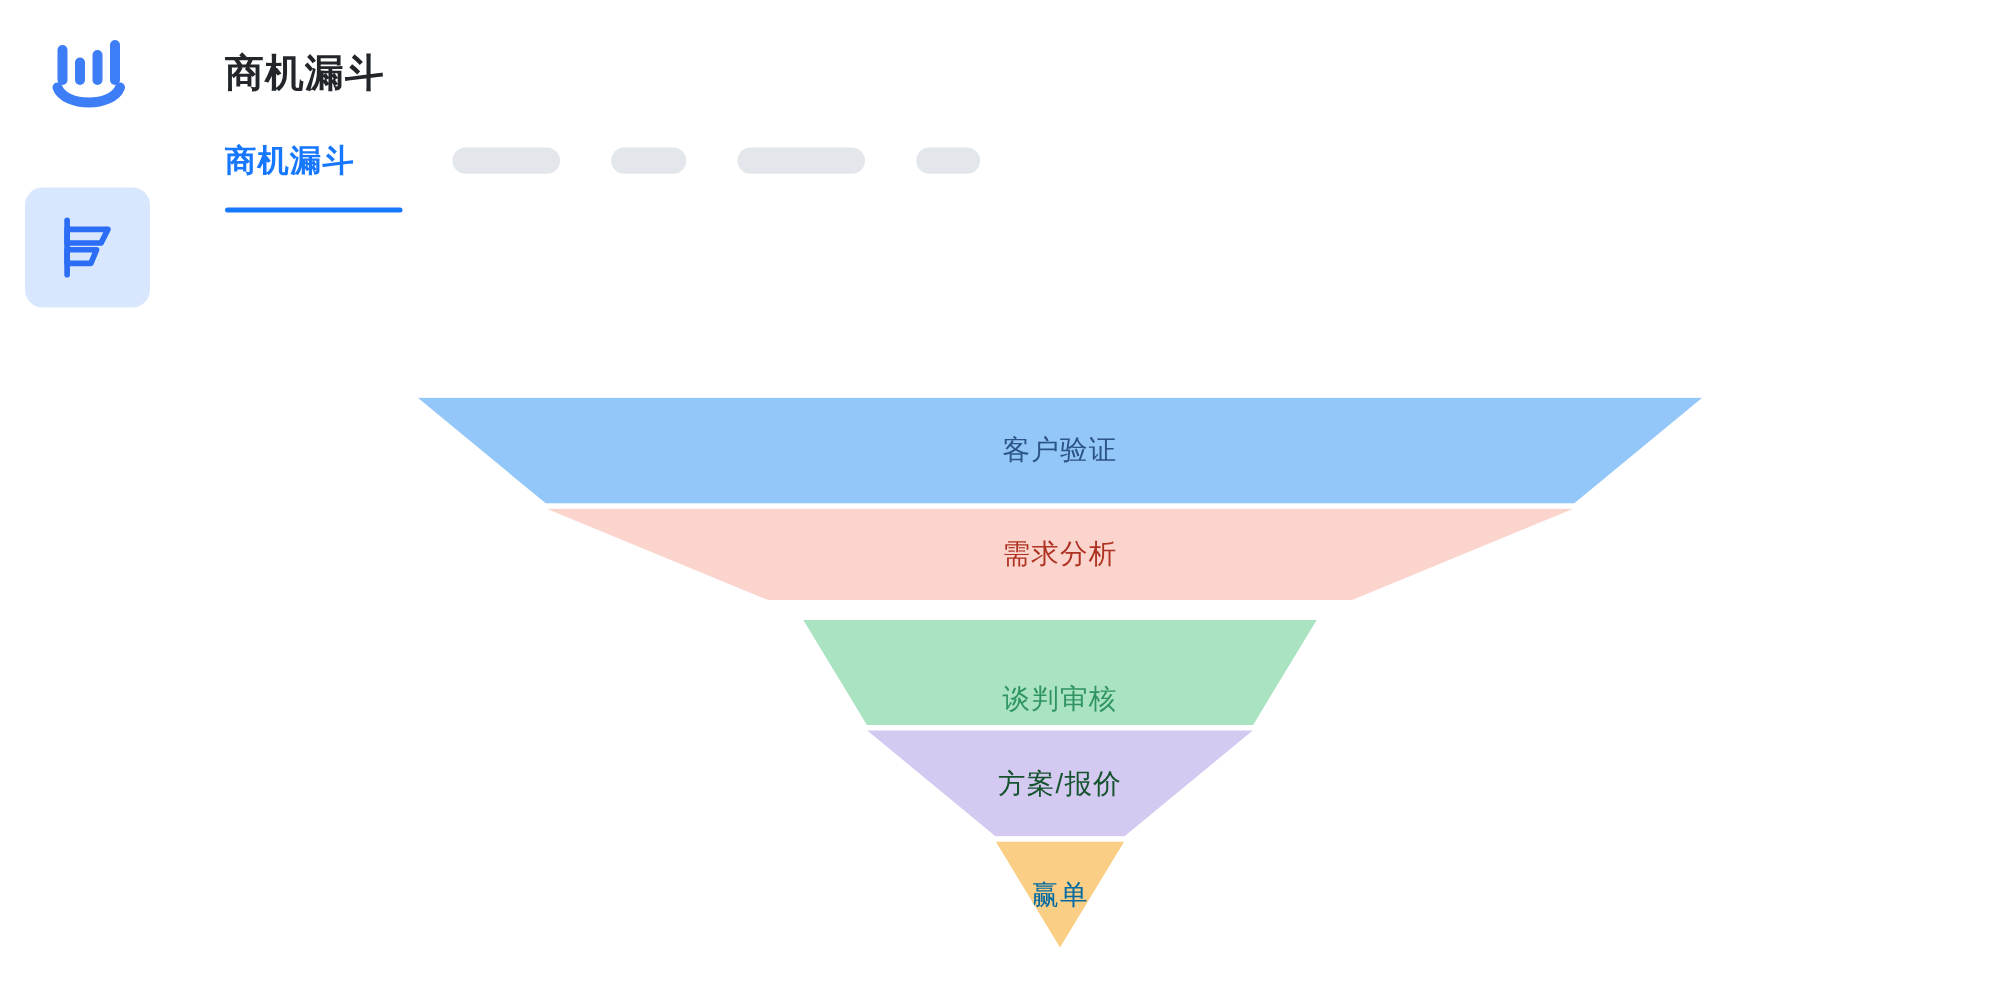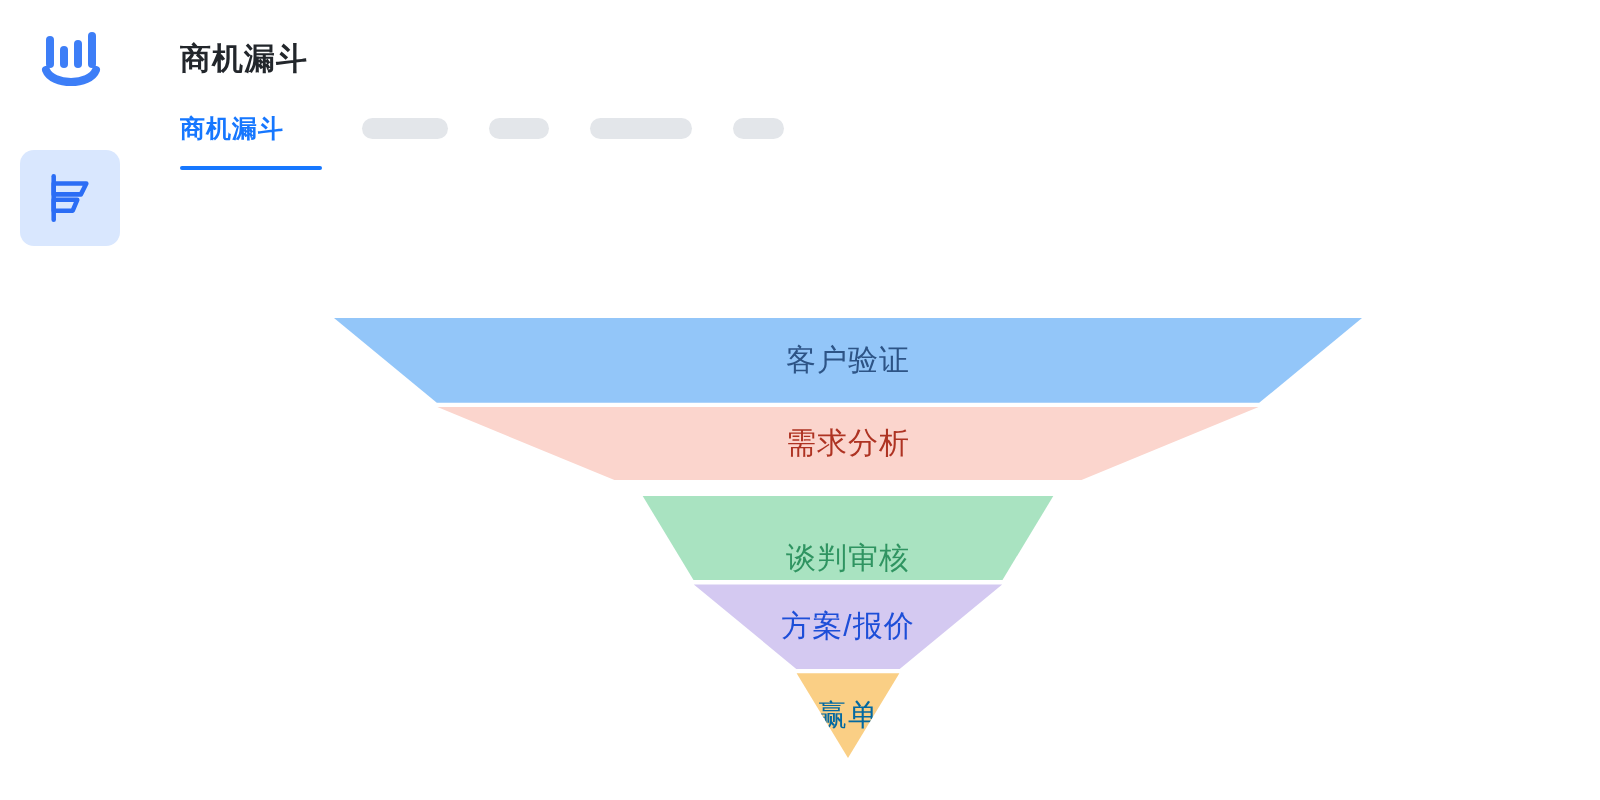--- a/index.html
+++ b/index.html
@@ -40,21 +40,21 @@
 
   .funnel {
     position: absolute; left: 334px; top: 318px; width: 1028px; height: 440px;
   }
   .funnel-seg {
     position: absolute; left: 0; width: 100%;
     display: flex; align-items: center; justify-content: center;
     cursor: pointer;
   }
   .funnel-seg span {
-    font-size: 30px; letter-spacing: 1px;
+    font-size: 22px; letter-spacing: 1px;
   }
 </style>
 </head>
 <body>
 
 <div class="logo">
   <svg width="66" height="72" viewBox="0 0 66 72" fill="none" xmlns="http://www.w3.org/2000/svg">
     <line x1="12" y1="14" x2="12" y2="38" stroke="#3d7ef7" stroke-width="8" stroke-linecap="round"></line>
     <line x1="26" y1="24" x2="26" y2="38" stroke="#3d7ef7" stroke-width="8" stroke-linecap="round"></line>
     <line x1="40" y1="18" x2="40" y2="38" stroke="#3d7ef7" stroke-width="8" stroke-linecap="round"></line>
@@ -88,18 +88,18 @@
     <div class="funnel-seg" style="top: 0px; height: 84.8px; background: rgb(147, 198, 249); clip-path: polygon(0px 0px, 1028px 0px, 925.2px 84.8px, 102.8px 84.8px);">
       <span style="color: rgb(45, 84, 134);">客户验证</span>
     </div>
     <div class="funnel-seg" style="top: 88.8px; height: 73px; background: rgb(251, 213, 205); clip-path: polygon(102.8px 0px, 925.2px 0px, 719.6px 84.8px, 308.4px 84.8px);">
       <span style="color: rgb(174, 51, 34);">需求分析</span>
     </div>
     <div class="funnel-seg" style="top: 177.6px; height: 84.8px; background: rgb(169, 227, 193); clip-path: polygon(308.4px 0px, 719.6px 0px, 668.2px 84.8px, 359.8px 84.8px);">
       <span style="color: rgb(47, 148, 97); margin-top: 42px;">谈判审核</span>
     </div>
     <div class="funnel-seg" style="top: 266.4px; height: 84.8px; background: rgb(212, 201, 241); clip-path: polygon(359.8px 0px, 668.2px 0px, 565.4px 84.8px, 462.6px 84.8px);">
-      <span style="color: #1d4ed8;">方案/报价</span>
+      <span style="color: #14532d;">方案/报价</span>
     </div>
     <div class="funnel-seg" style="top: 355.2px; height: 84.8px; background: rgb(250, 207, 133); clip-path: polygon(462.6px 0px, 565.4px 0px, 514px 84.8px, 514px 84.8px);">
       <span style="color: #0369a1;">赢单</span>
     </div>
   </div>
 
 </body></html>

